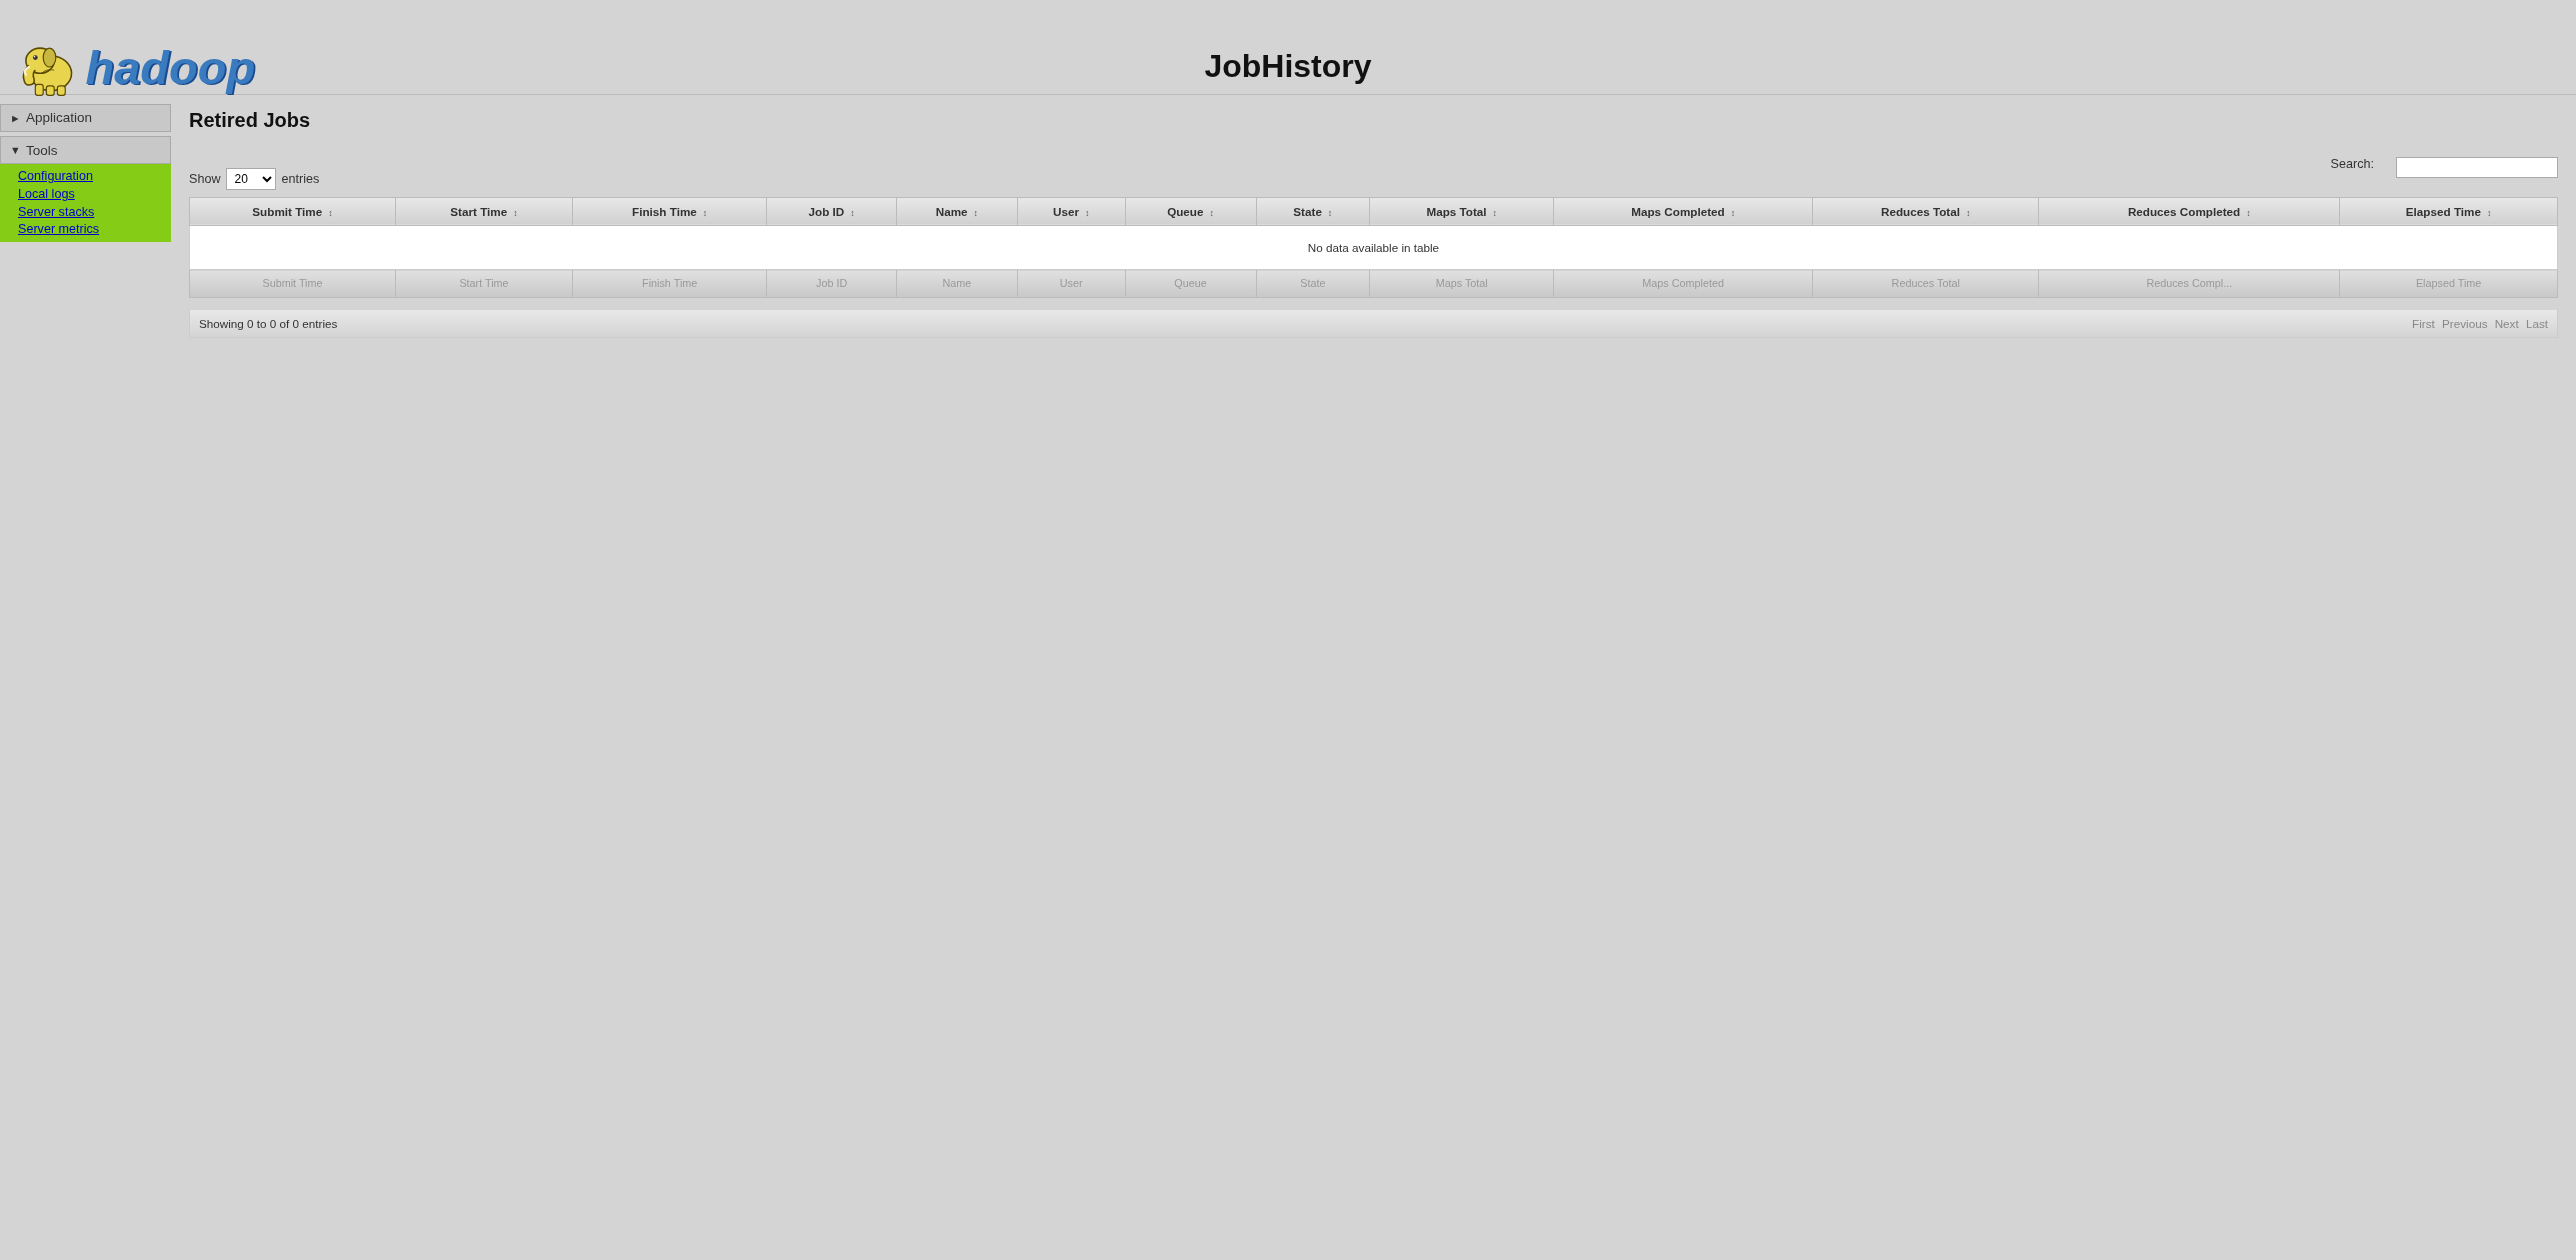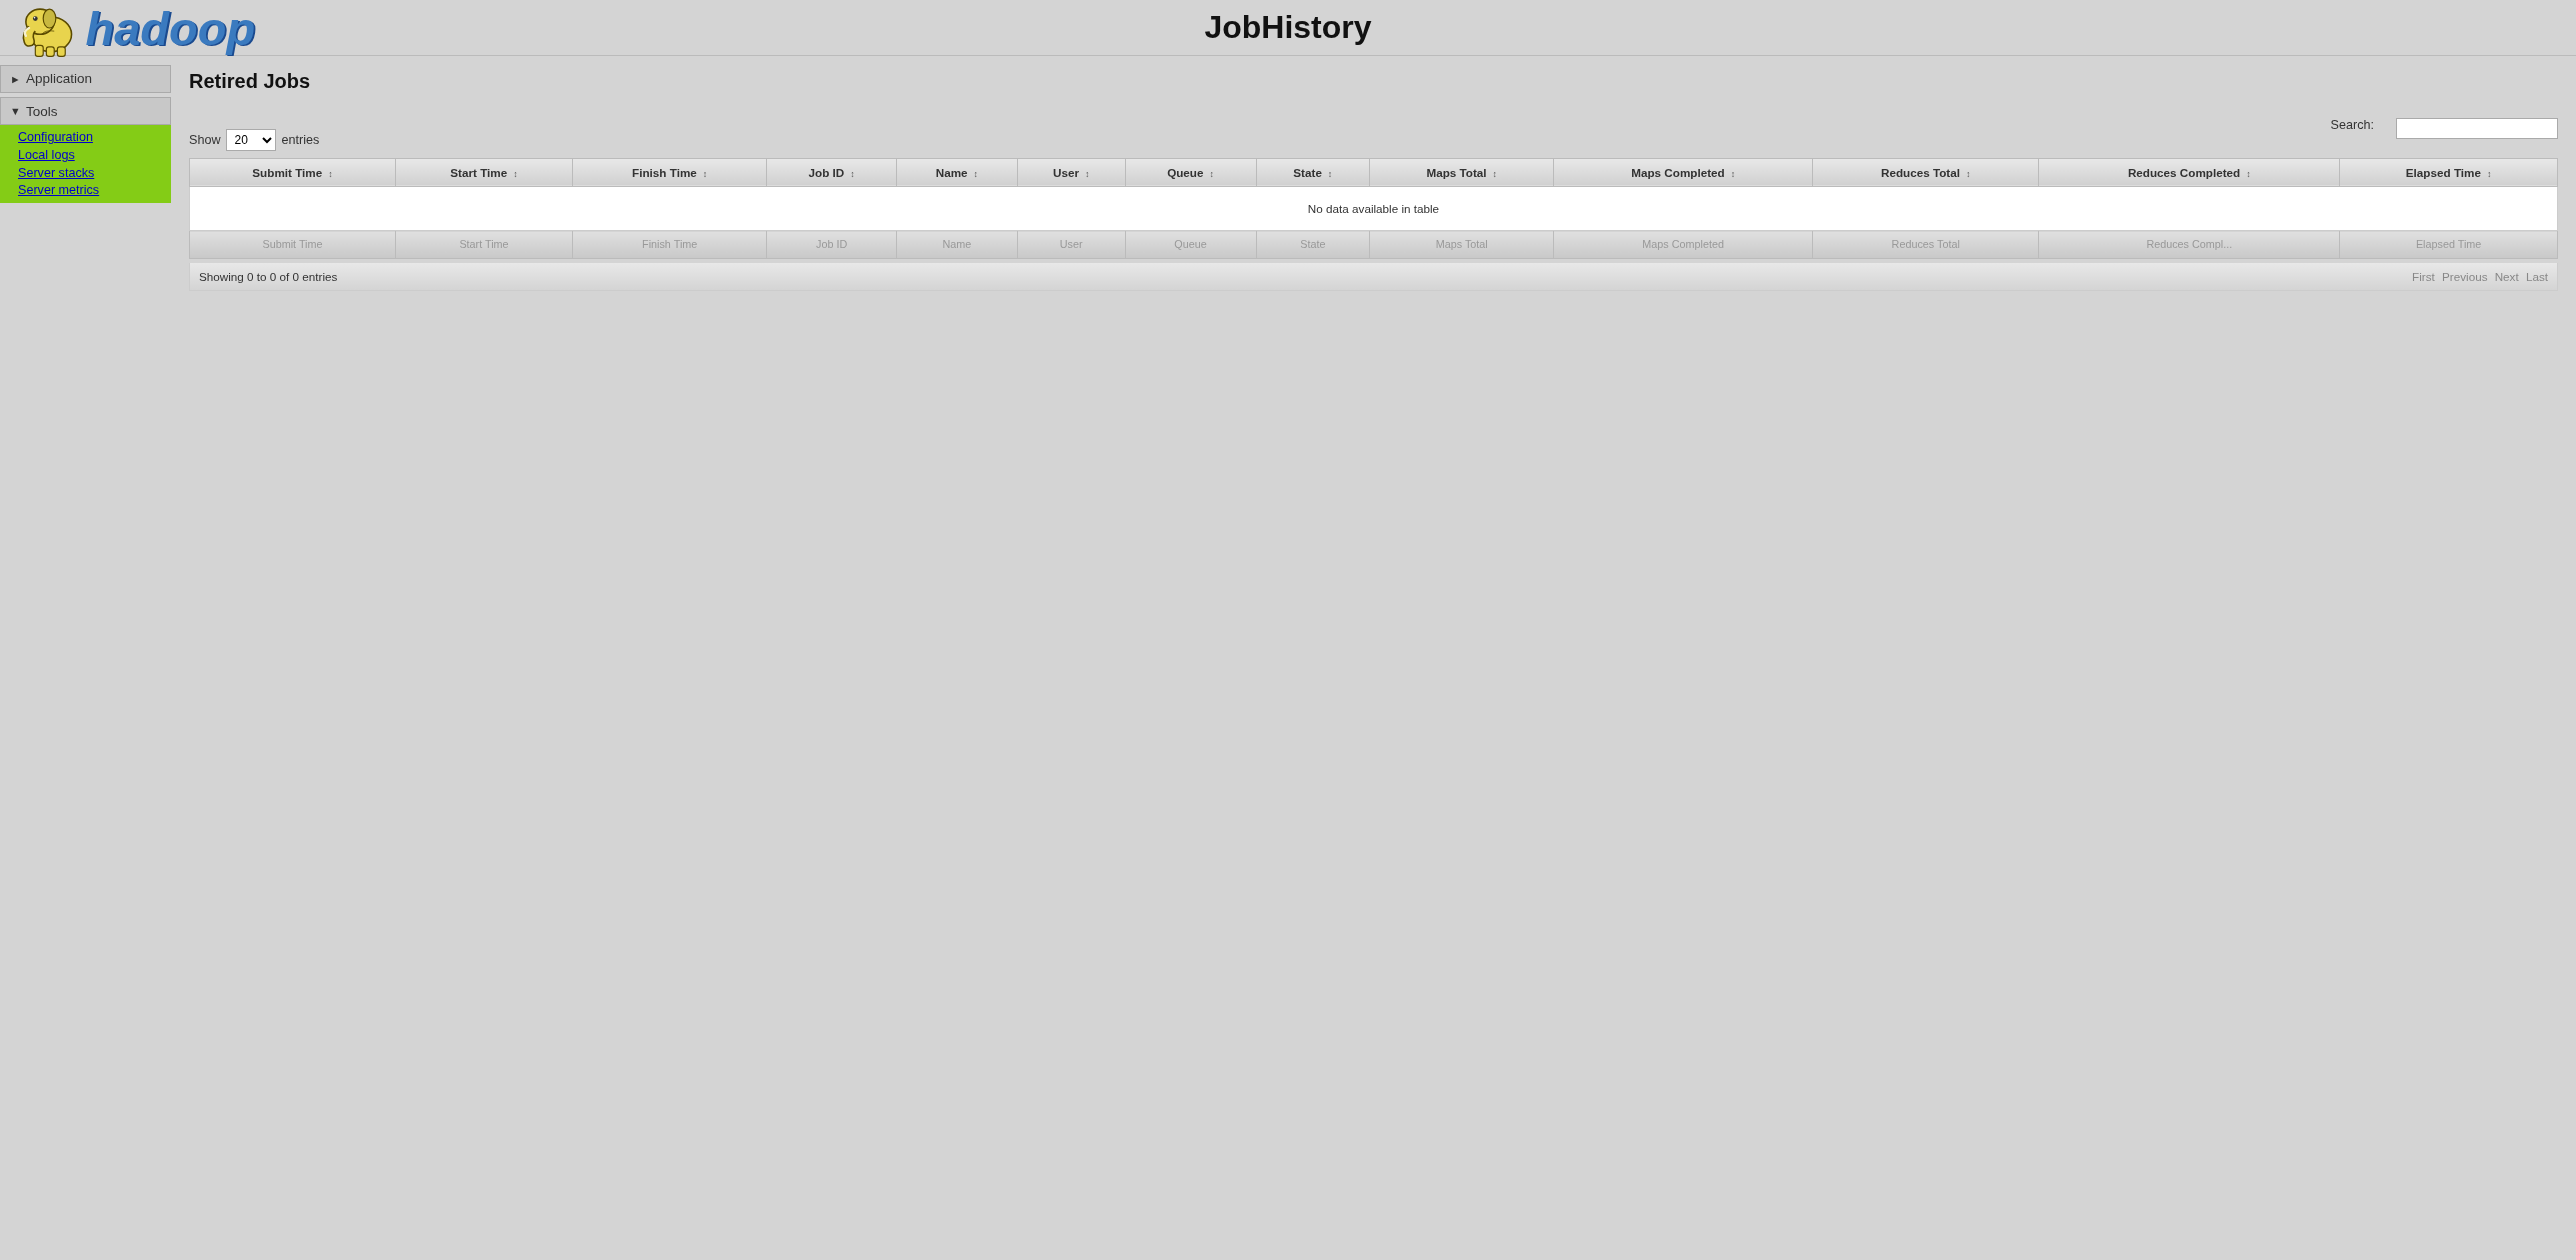--- a/index.html
+++ b/index.html
@@ -10,20 +10,21 @@
       color: #333;
     }
     #header {
       display: flex;
       align-items: center;
       justify-content: center;
       background-color: #d4d4d4;
       padding: 9px 18px;
       position: relative;
       border-bottom: 0.9px solid #bbb;
+      margin-top: 39px;
     }
     #logo-area {
       position: absolute;
       left: 18px;
       top: 50%;
       transform: translateY(-50%);
       display: flex;
       align-items: center;
     }
     #logo-text {
@@ -159,21 +160,21 @@
     .no-data-row td {
       background-color: white;
       color: #333;
       text-align: center;
       padding: 15px;
     }
     .table-footer {
       display: flex;
       align-items: center;
       justify-content: space-between;
-      margin-top: 4px;
+      margin-top: 12px;
       padding: 7.2px 9px;
       background: linear-gradient(to bottom, #e8e8e8, #d4d4d4);
       border: 0.9px solid #ccc;
       border-top: none;
       font-size: 11.7px;
     }
     .pagination-links {
       display: flex;
       gap: 7.2px;
     }

